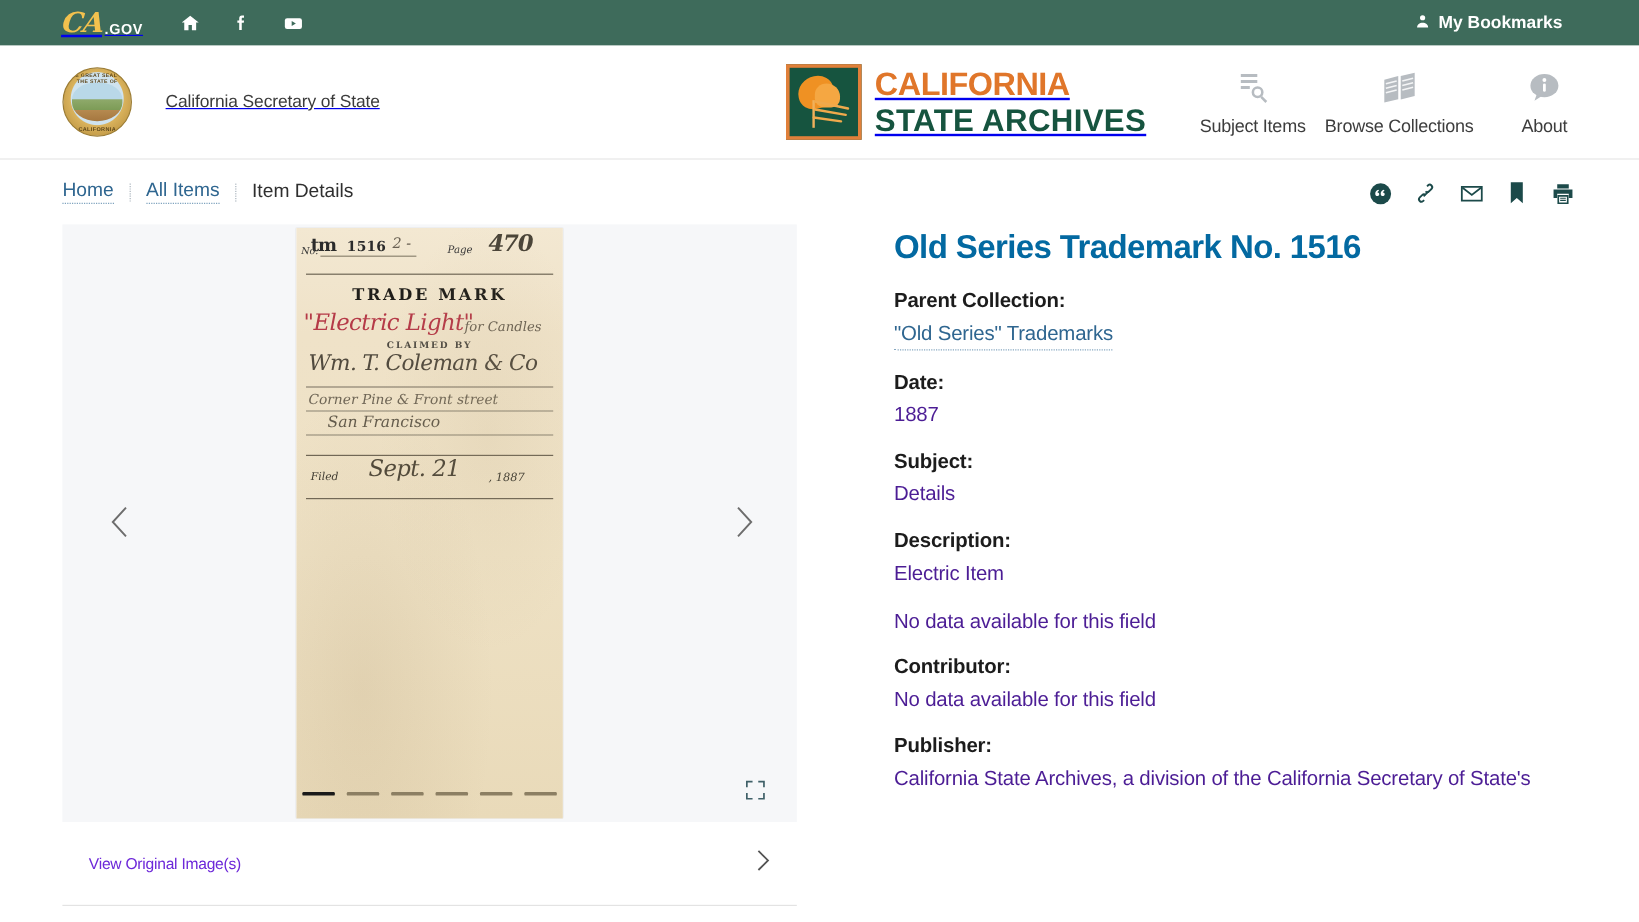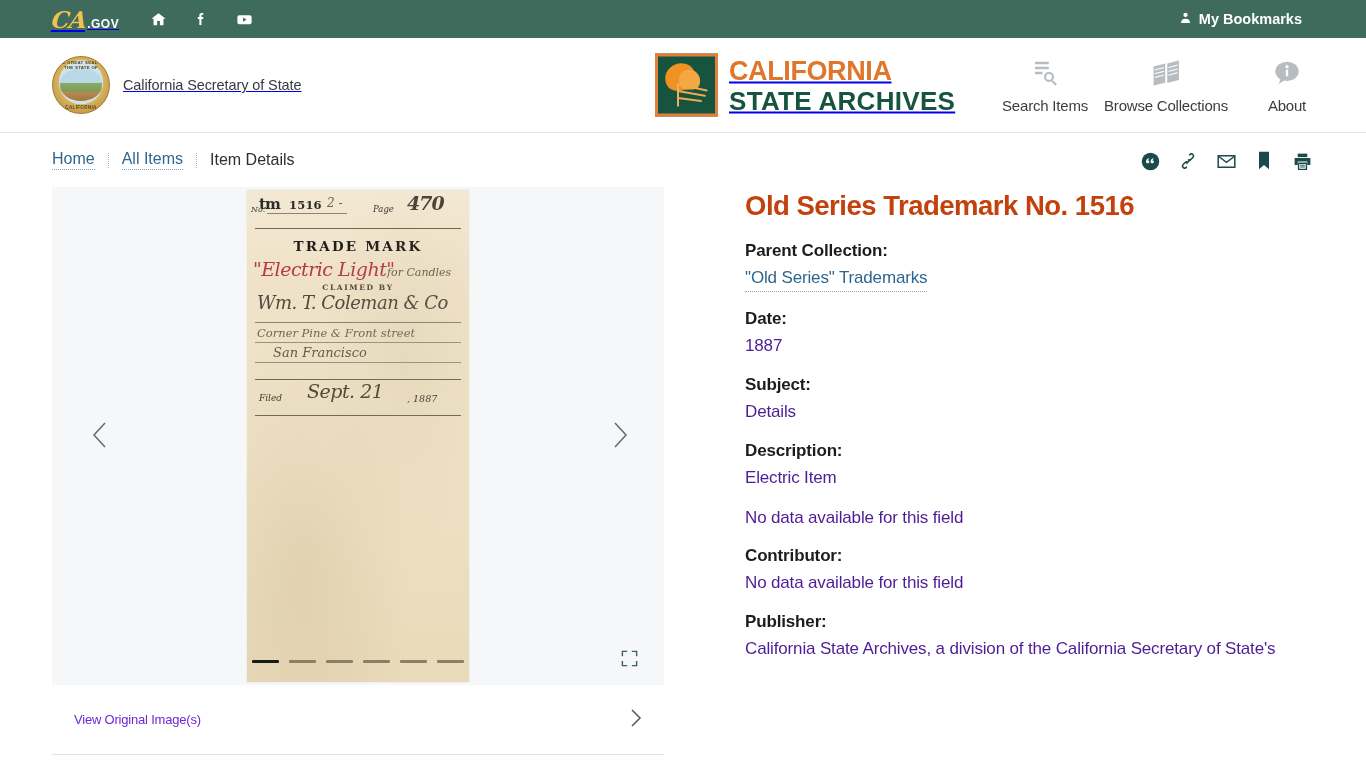--- a/index.html
+++ b/index.html
@@ -61,21 +61,21 @@
   
   .site-header {
     height: 95px;
     background: #ffffff;
     display: flex;
     align-items: center;
     padding: 0 30px 0 52px;
     border-bottom: 1px solid #e6e6e6;
     position: relative;
   }
-  .agency-brand { display: flex; align-items: center; gap: 13px; }
+  .agency-brand { display: flex; align-items: center; gap: 28px; }
   .seal {
     width: 58px; height: 58px; border-radius: 50%;
     background: radial-gradient(circle at 50% 45%, #cfe3ef 0%, #cfe3ef 52%, #d9b25c 54%, #c8a04c 72%, #b38d3d 100%);
     border: 1px solid #9b7c34;
     position: relative; overflow: hidden;
     flex: 0 0 auto;
   }
   .seal::after {
     content: "";
     position: absolute; left: 12%; top: 22%; width: 76%; height: 56%;
@@ -324,21 +324,21 @@
     height: 70px; padding: 0 22px 0 22px;
     border-bottom: 1px solid #e3e3e3;
     cursor: pointer; background: #fff;
   }
   .orig-label { font-size: 13px; color: #6d28d9; letter-spacing: -.2px; }
   .orig-chevron svg { stroke: #555; fill: none; stroke-width: 1.5; }
 
   
   .meta-col { flex: 1; padding-left: 81px; padding-top: 4px; }
   .item-title {
-    font-size: 27.5px; font-weight: bold; color: #c2410c;
+    font-size: 27.5px; font-weight: bold; color: #0369a1;
     letter-spacing: -.5px; line-height: 1.12; margin-bottom: 19px;
   }
   .meta-block { margin-bottom: 17px; }
   .meta-label {
     font-size: 17px; font-weight: bold; color: #1c1c1c;
     letter-spacing: -.15px; margin-bottom: 6px;
   }
   .meta-value { font-size: 17px; color: #4c1d95; letter-spacing: -.15px; line-height: 1.35; }
   .meta-value.link {
     color: #2f6690; text-decoration: none;
@@ -410,21 +410,21 @@
 
   <nav class="header-nav">
     <a class="nav-item" href="#">
       <span class="nav-ico">
         <svg width="30" height="30" viewBox="0 0 24 24">
           <path d="M4 3h11v2H4zm0 4h11v2H4zm0 4h6v2H4z"></path>
           <path d="M15.2 11.1a4 4 0 1 0 0 8 4 4 0 0 0 0-8zm0 1.7a2.3 2.3 0 1 1 0 4.6 2.3 2.3 0 0 1 0-4.6z"></path>
           <path d="M18.2 17.6l3.4 3.4-1.2 1.2-3.4-3.4z"></path>
         </svg>
       </span>
-      <span class="nav-label">Search Items</span>
+      <span class="nav-label">Subject Items</span>
     </a>
     <a class="nav-item" href="#">
       <span class="nav-ico">
         <svg width="31" height="31" viewBox="0 0 24 24">
           <path d="M2 6.5 11 4.2v15L2 21.3z"></path>
           <path d="M12.6 4.2 21.6 2v15l-9 2.3z"></path>
           <path d="M3 9.2l7-1.8M3 12.1l7-1.8M3 15l7-1.8" stroke="#f4f5f6" stroke-width="1" fill="none"></path>
           <path d="M13.6 7.4l7-1.8M13.6 10.3l7-1.8M13.6 13.2l7-1.8" stroke="#f4f5f6" stroke-width="1" fill="none"></path>
         </svg>
       </span>

